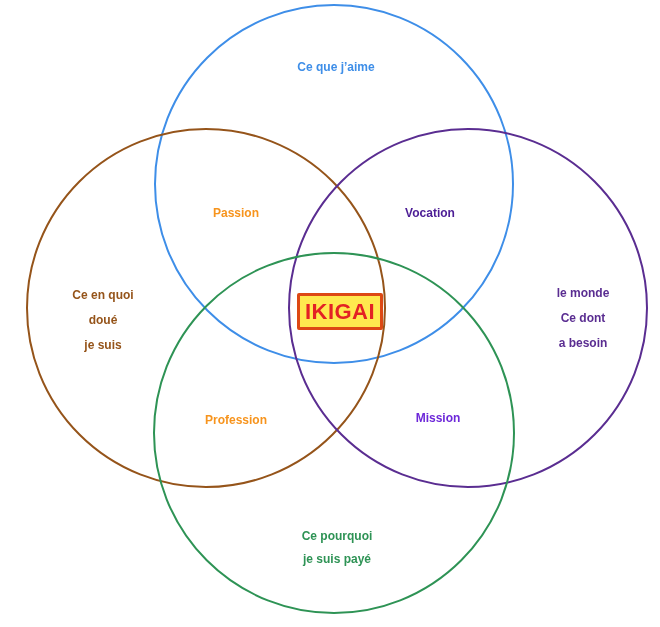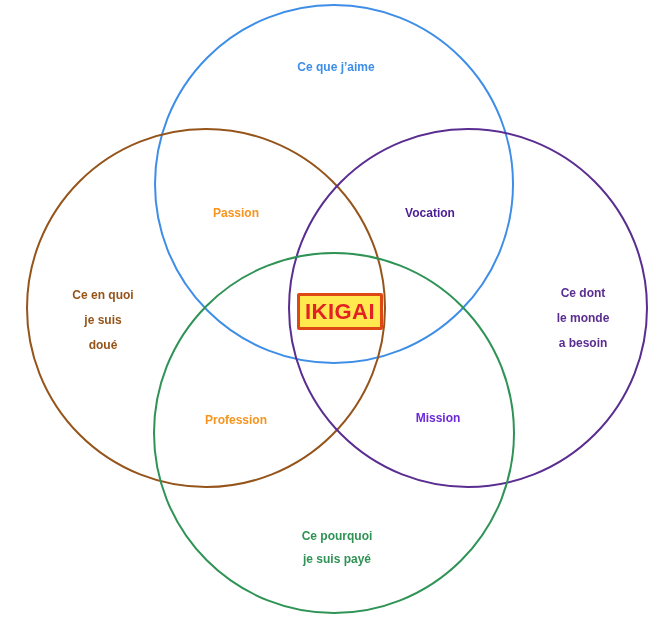--- a/index.html
+++ b/index.html
@@ -64,27 +64,27 @@
     <circle cx="468" cy="308" r="179" stroke="#5A2D91"></circle>
     <circle cx="334" cy="433" r="180" stroke="#2E9355"></circle>
   </svg>
 
   <div class="lbl single" style="left: 336px; top: 56px; color: rgb(62, 142, 232);">
     <div>Ce que j’aime</div>
   </div>
 
   <div class="lbl" style="left: 103px; top: 283px; color: rgb(149, 84, 26);">
     <div>Ce en quoi</div>
+    <div>doué</div>
     <div>je suis</div>
-    <div>doué</div>
   </div>
 
   <div class="lbl" style="left: 583px; top: 281px; color: rgb(90, 45, 145);">
+    <div>le monde</div>
     <div>Ce dont</div>
-    <div>le monde</div>
     <div>a besoin</div>
   </div>
 
   <div class="lbl tight" style="left: 337px; top: 525px; color: rgb(46, 147, 85);">
     <div>Ce pourquoi</div>
     <div>je suis payé</div>
   </div>
 
   <div class="lbl single" style="left: 236px; top: 202px; color: rgb(247, 148, 29);">Passion</div>
 

